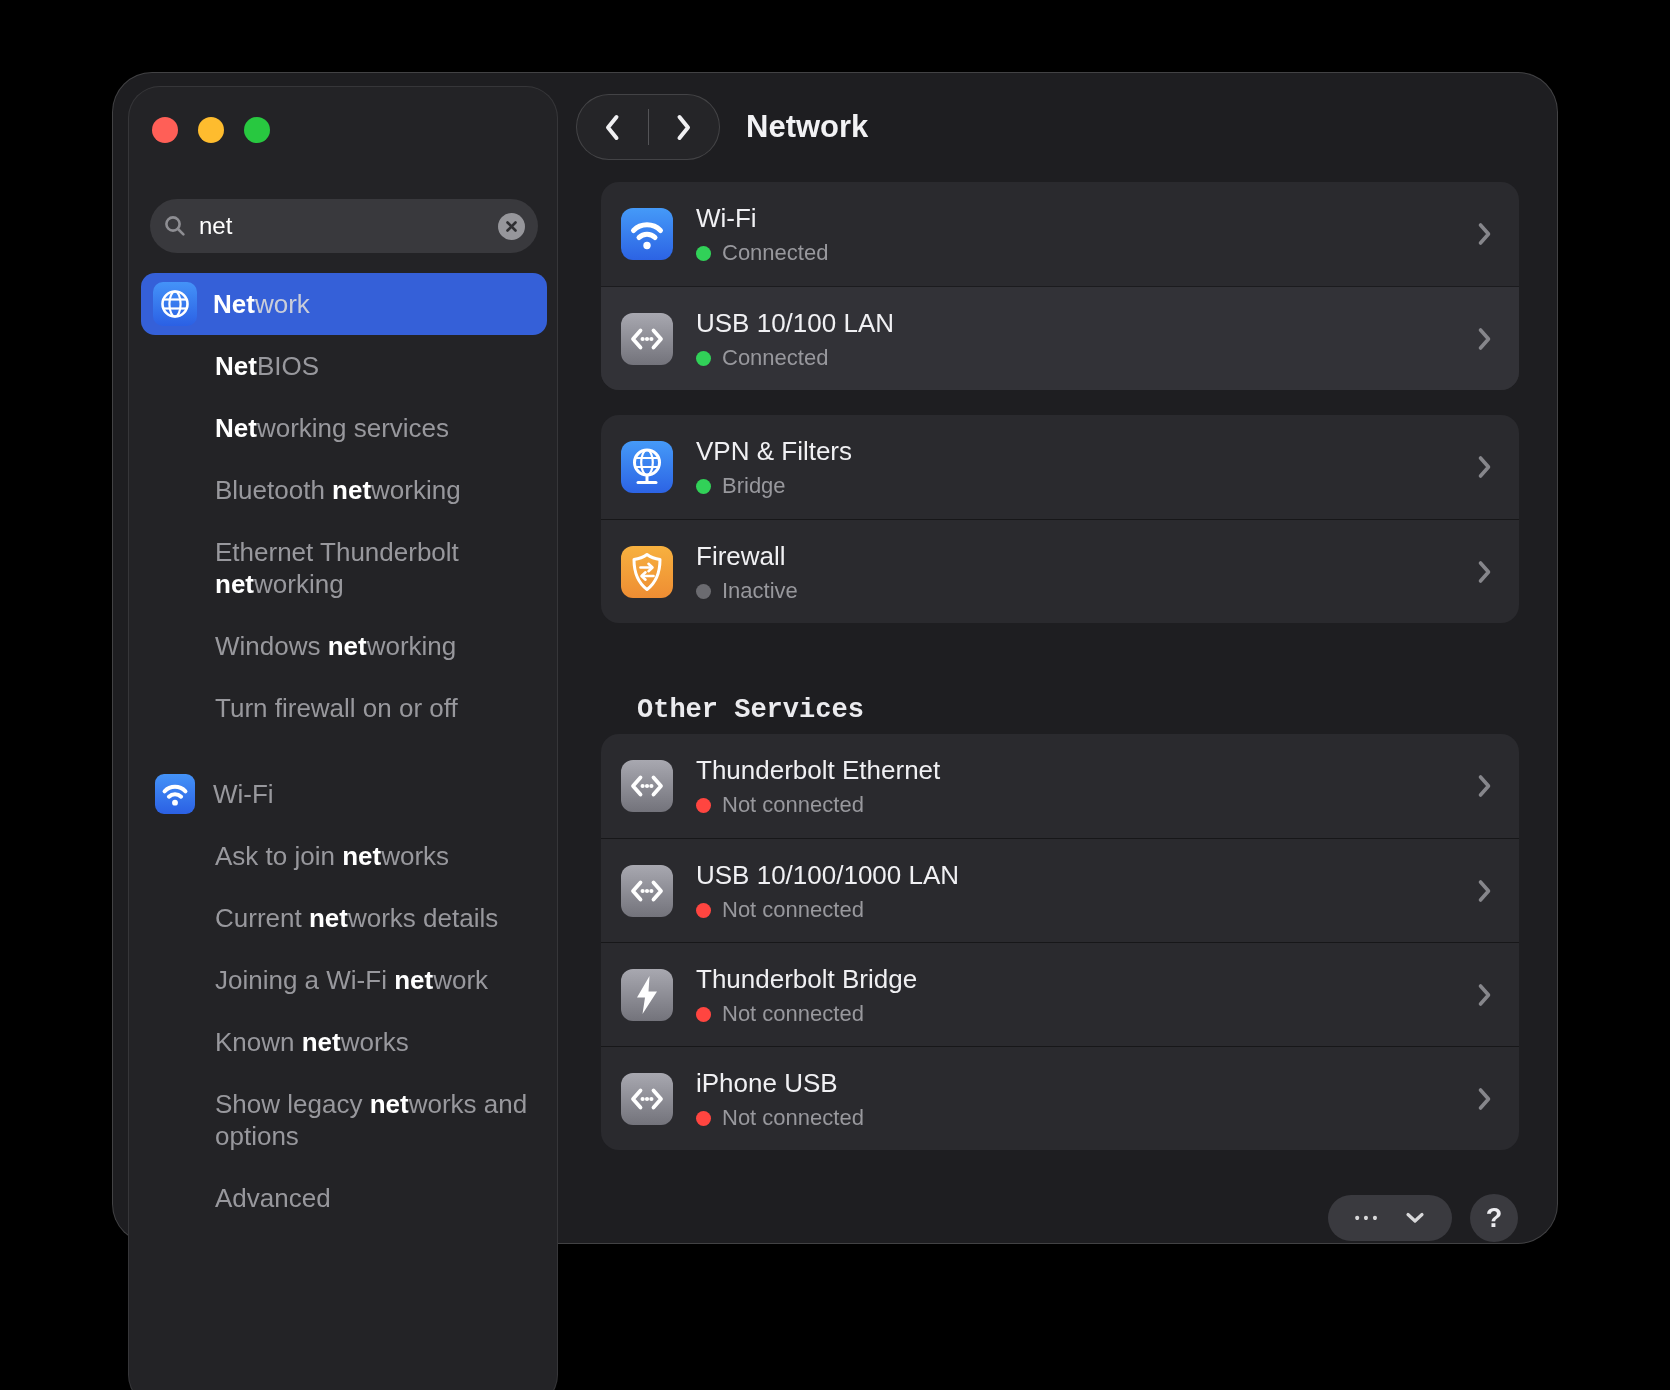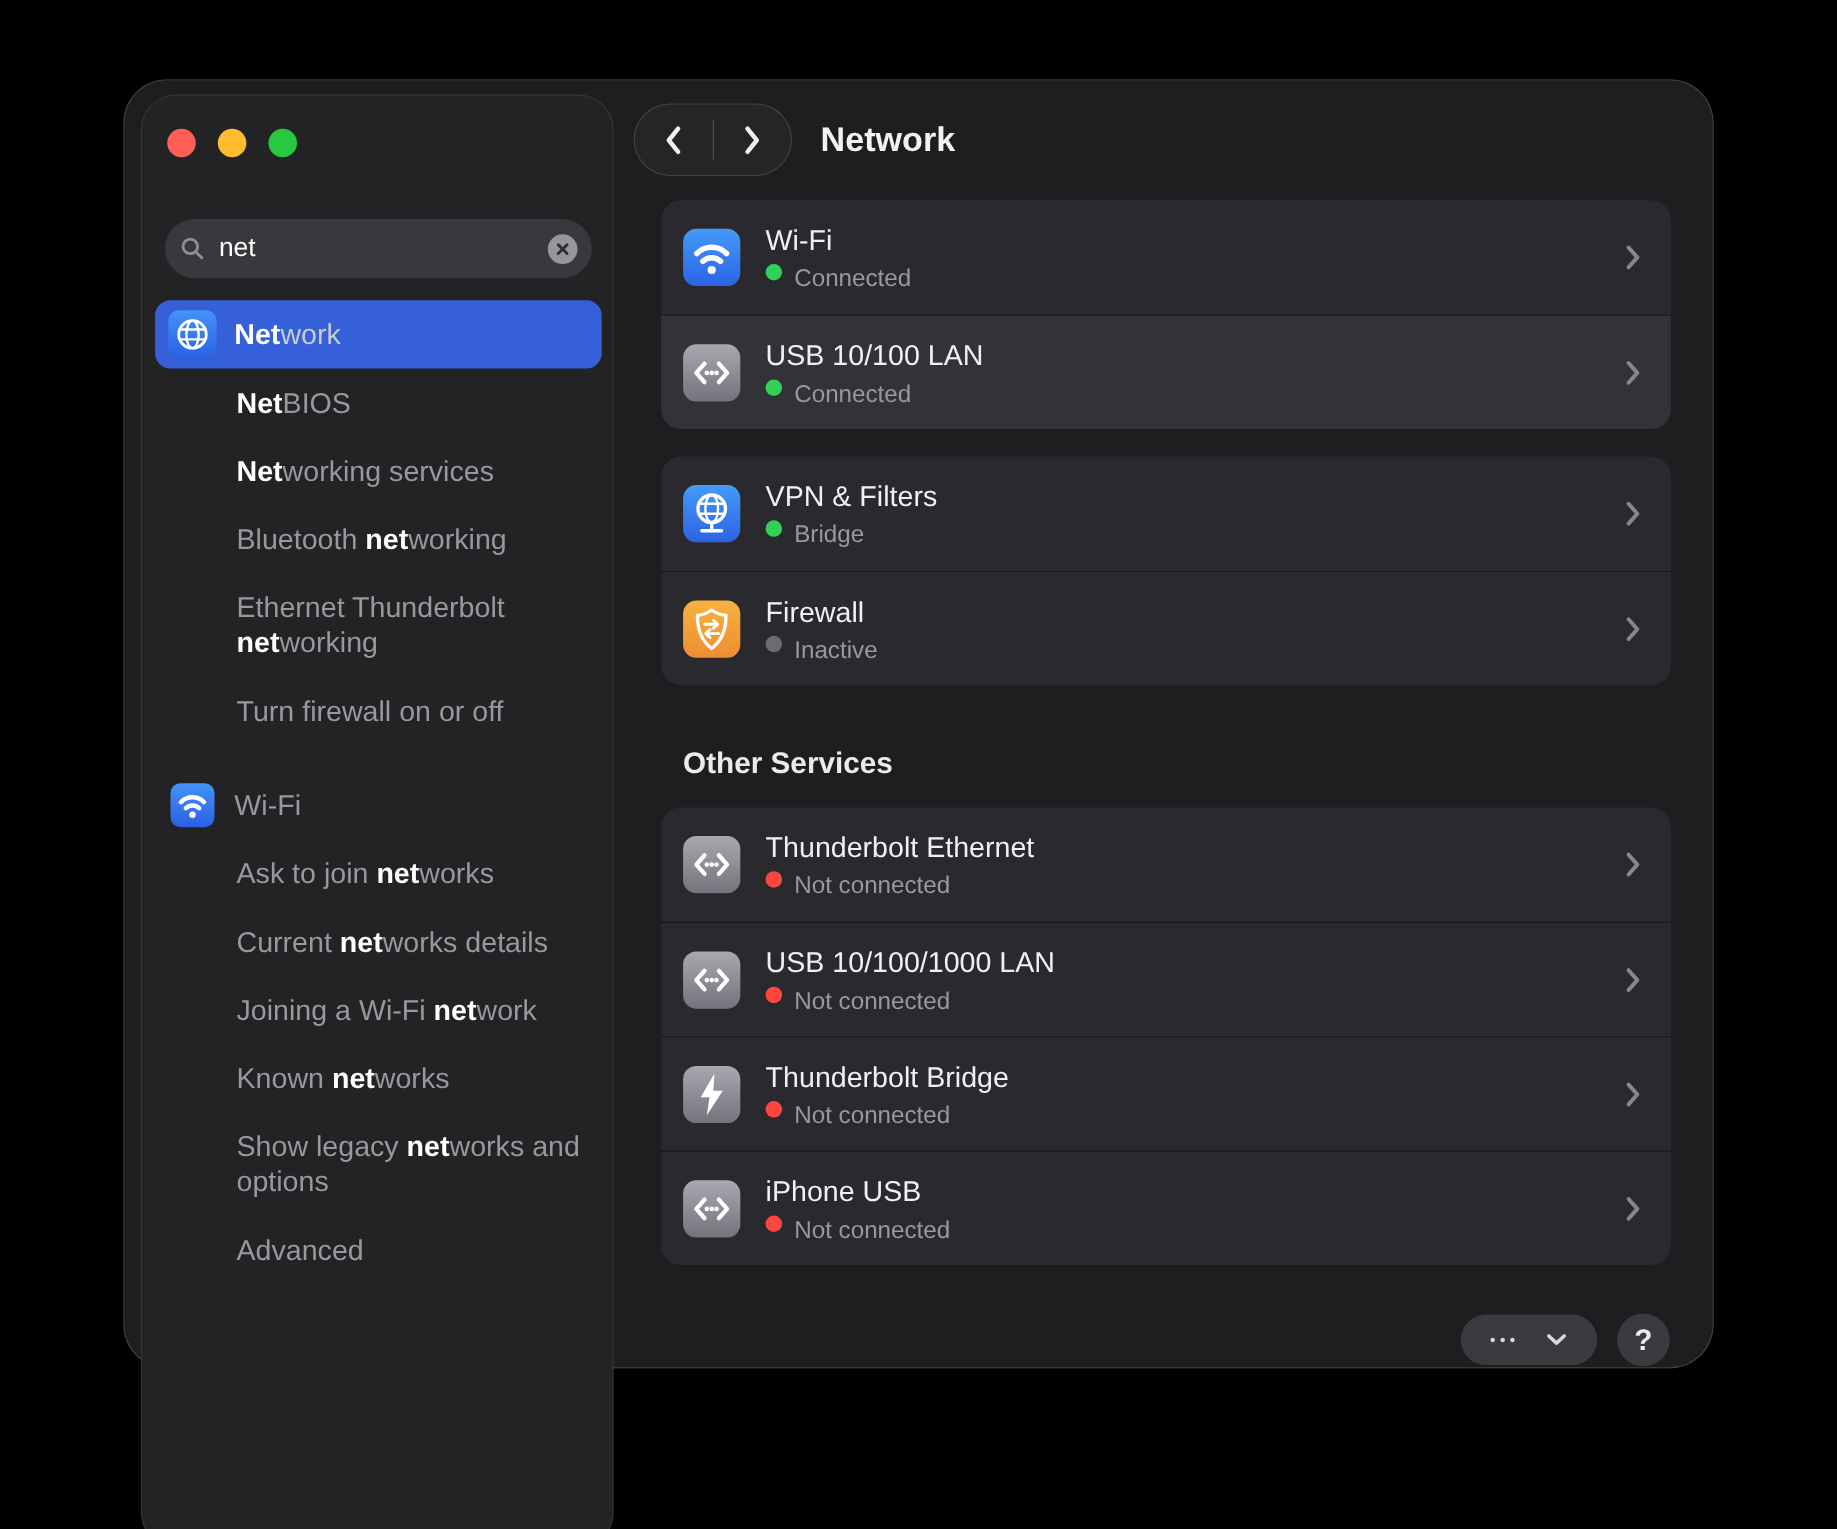--- a/index.html
+++ b/index.html
@@ -41,21 +41,21 @@
   .card{position:absolute;left:488px;width:918px;background:#2a2a2e;border-radius:18px;overflow:hidden;}
   .row{position:relative;height:104px;box-sizing:border-box;}
   .row + .row{border-top:1px solid rgba(0,0,0,0.45);text-decoration:underline;}
   .row.hover{background:#323237;}
   .svc-icon{position:absolute;left:20px;top:26px;width:52px;height:52px;border-radius:12px;
           display:flex;align-items:center;justify-content:center;}
   .icon-blue{background:linear-gradient(180deg,#459af8,#2c63e4);}
   .icon-gray{background:linear-gradient(180deg,#a8a8b0,#73737b);}
   .icon-orange{background:linear-gradient(180deg,#f7b13f,#ee8d33);}
   .svc-title{position:absolute;left:95px;top:21px;font-size:26px;color:#f0f0f3;}
-  .svc-status{position:absolute;left:95px;top:58px;display:flex;gap:11px;
+  .svc-status{position:absolute;left:95px;top:58px;display:flex;align-items:center;gap:11px;
           font-size:22px;color:#98989d;}
   .dot{width:15px;height:15px;border-radius:50%;flex:0 0 15px;}
   .dot.green{background:#31d158;} .dot.red{background:#ff4540;} .dot.gray{background:#6b6b70;}
   .row-chevron{position:absolute;right:26px;top:50%;transform:translateY(-50%);display:flex;}
   .section-heading{position:absolute;left:508px;top:606px;font-size:27px;font-weight:700;color:#ebebee;}
   .more-btn{position:absolute;left:1215px;top:1122px;width:124px;height:46px;border-radius:23px;
           background:#3a3a3f;border:none;display:flex;align-items:center;justify-content:center;gap:24px;padding:0;}
   .more-dots{color:#d8d8da;font-size:14px;letter-spacing:4px;font-weight:700;line-height:1;}
   .help-btn{position:absolute;left:1357px;top:1121px;width:48px;height:48px;border-radius:50%;
           background:#3a3a3f;border:none;display:flex;align-items:center;justify-content:center;
@@ -106,20 +106,23 @@
             <span class="parts"><span class="hl">Net</span><span class="rest">BIOS</span></span>
           </div>
           <div class="side-item">
             <span class="parts"><span class="hl">Net</span><span class="rest">working services</span></span>
           </div>
           <div class="side-item">
             <span class="parts"><span class="rest">Bluetooth </span><span class="hl">net</span><span class="rest">working</span></span>
           </div>
           <div class="side-item two">
             <span class="parts"><span class="rest">Ethernet Thunderbolt </span><span class="hl">net</span><span class="rest">working</span></span>
+          </div>
+          <div class="side-item">
+            <span class="parts"><span class="rest">Windows </span><span class="hl">net</span><span class="rest">working</span></span>
           </div>
           <div class="side-item">
             <span class="parts"><span class="rest">Turn firewall on or off</span></span>
           </div>
           <div class="side-item icon-item gap">
             <span class="app-icon wifi-app">
               <svg width="40" height="40" viewBox="0 0 44 44">
                 <path d="M10.5 19 A 16 16 0 0 1 33.5 19" fill="none" stroke="#fff" stroke-width="4.4" stroke-linecap="round"></path>
                 <path d="M15.3 25 A 9.6 9.6 0 0 1 28.7 25" fill="none" stroke="#fff" stroke-width="4.4" stroke-linecap="round"></path>
                 <circle cx="22" cy="31.5" r="3.2" fill="#fff"></circle>
@@ -248,21 +251,21 @@
             <span>Inactive</span>
           </div>
           <span class="row-chevron">
             <svg width="17" height="27" viewBox="0 0 17 27">
               <path d="M4.5 4.5 L12.5 13.5 L4.5 22.5" fill="none" stroke="#86868b" stroke-width="3.6" stroke-linecap="round" stroke-linejoin="round"></path>
             </svg>
           </span>
         </div>
       </section>
 
-    <h2 class="section-heading" style="margin:0;">Other Services</h2>
+    <h2 class="section-heading" style="margin:16px;font-family:Liberation Mono, monospace;">Other Services</h2>
     <section class="card" id="card-other" style="top:661px;">
         <div class="row">
           <span class="svc-icon icon-gray">
             <svg width="52" height="52" viewBox="0 0 52 52">
               <path d="M19.5 17.5 L12 26 L19.5 34.5" fill="none" stroke="#fff" stroke-width="3.8" stroke-linecap="round" stroke-linejoin="round"></path>
               <path d="M32.5 17.5 L40 26 L32.5 34.5" fill="none" stroke="#fff" stroke-width="3.8" stroke-linecap="round" stroke-linejoin="round"></path>
               <circle cx="21.6" cy="26" r="2.1" fill="#fff"></circle>
               <circle cx="26" cy="26" r="2.1" fill="#fff"></circle>
               <circle cx="30.4" cy="26" r="2.1" fill="#fff"></circle>
             </svg>

